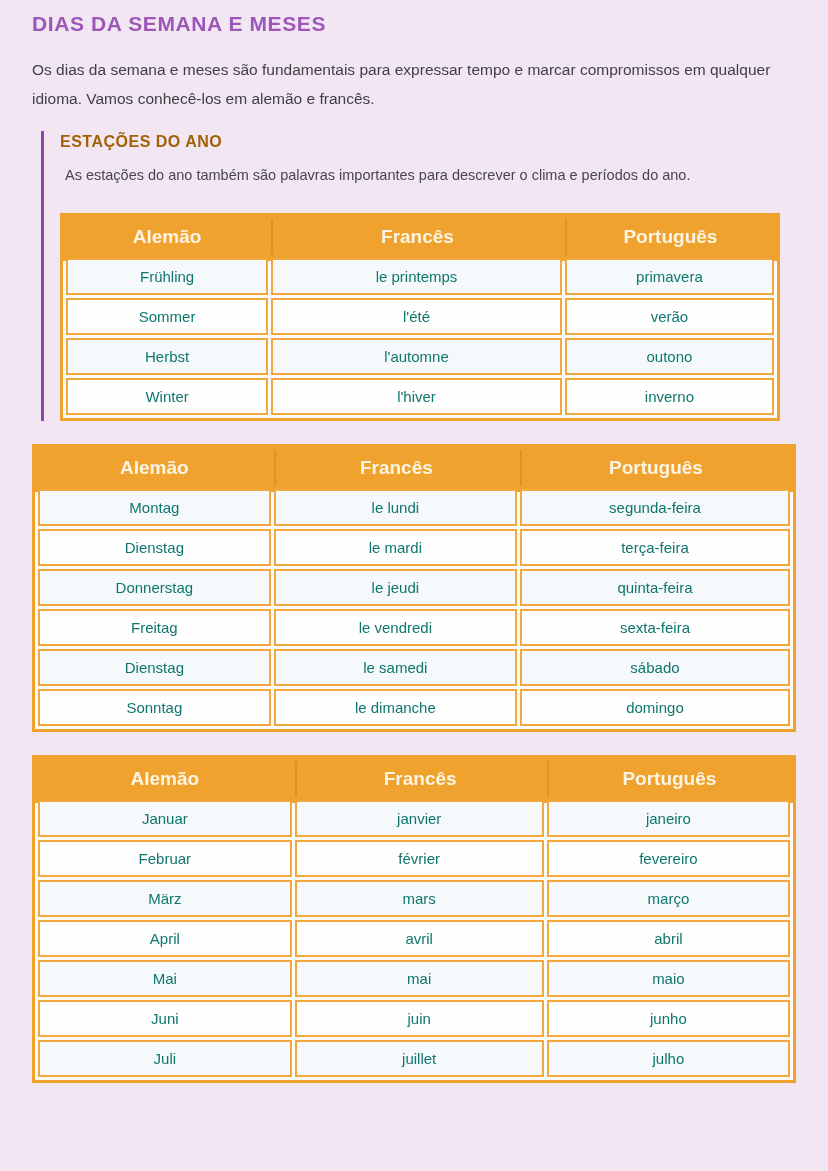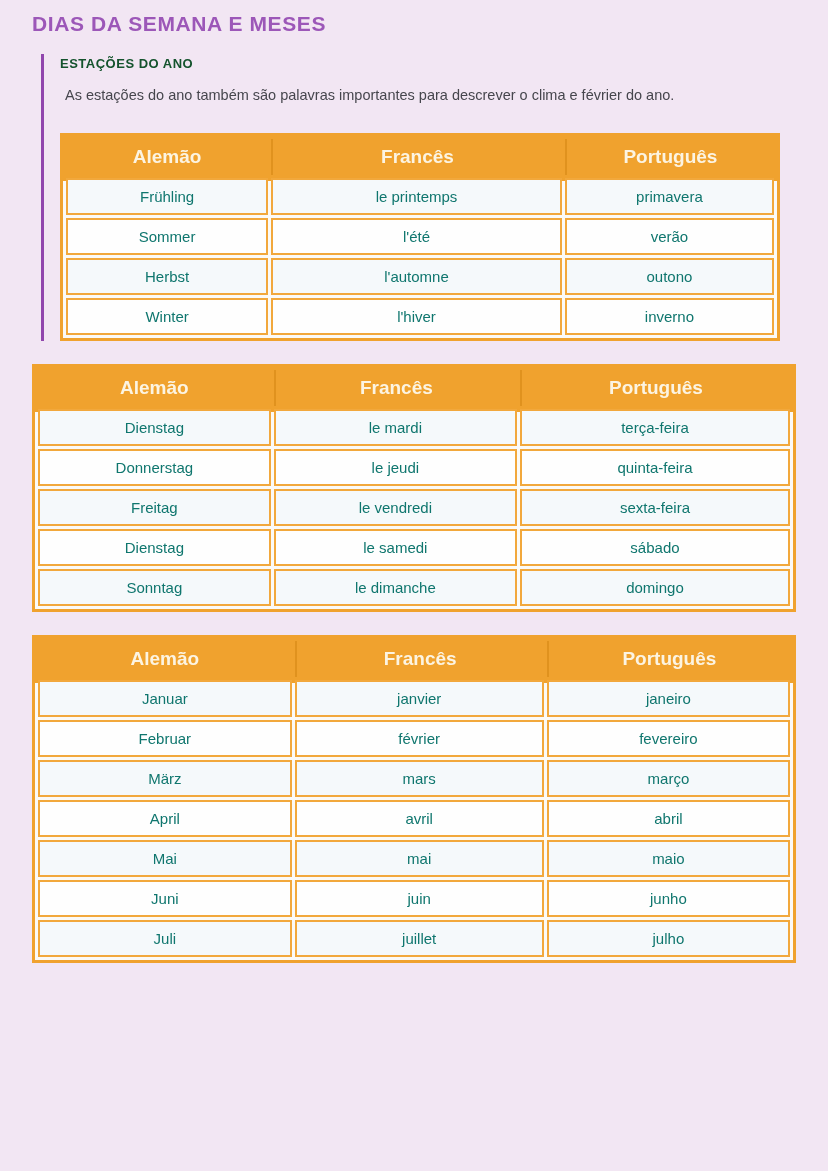--- a/index.html
+++ b/index.html
@@ -31,22 +31,22 @@
 
   .section {
     margin-top: 18px;
     margin-left: 9px;
     margin-right: 16px;
     border-left: 3px solid #9146AD;
     padding-left: 16px;
     padding-top: 2px;
   }
   .section-title {
-    color: #14532d;
-    font-size: 13px;
+    color: #a16207;
+    font-size: 16px;
     font-weight: bold;
     letter-spacing: 0.5px;
   }
   .section-intro {
     margin-top: 16px;
     margin-left: 5px;
     font-size: 14.5px;
     color: #46464d;
   }
 
@@ -94,24 +94,25 @@
   .t-months col:nth-child(2) { width: 33.4%; }
   .t-months col:nth-child(3) { width: 32.6%; }
 </style>
 </head>
 <body>
 
 <div class="page">
 
   <h1 class="page-title">DIAS DA SEMANA E MESES</h1>
 
+  <p class="intro">Os dias da semana e meses são fundamentais para expressar tempo e marcar compromissos em qualquer idioma. Vamos conhecê-los em alemão e francês.</p>
 
   <div class="section">
     <h2 class="section-title">ESTAÇÕES DO ANO</h2>
-    <p class="section-intro">As estações do ano também são palavras importantes para descrever o clima e février do ano.</p>
+    <p class="section-intro">As estações do ano também são palavras importantes para descrever o clima e períodos do ano.</p>
 
     <div class="tbl-wrap">
       <table class="t-seasons">
         <colgroup>
             <col>
             <col>
             <col>
           </colgroup>
         <thead>
           <tr>
@@ -155,20 +156,25 @@
         </colgroup>
       <thead>
         <tr>
           <th>Alemão</th>
           <th>Francês</th>
           <th>Português</th>
         </tr>
       </thead>
       <tbody>
           <tr>
+            <td>Montag</td>
+            <td>le lundi</td>
+            <td>segunda-feira</td>
+          </tr>
+          <tr>
             <td>Dienstag</td>
             <td>le mardi</td>
             <td>terça-feira</td>
           </tr>
           <tr>
             <td>Donnerstag</td>
             <td>le jeudi</td>
             <td>quinta-feira</td>
           </tr>
           <tr>

